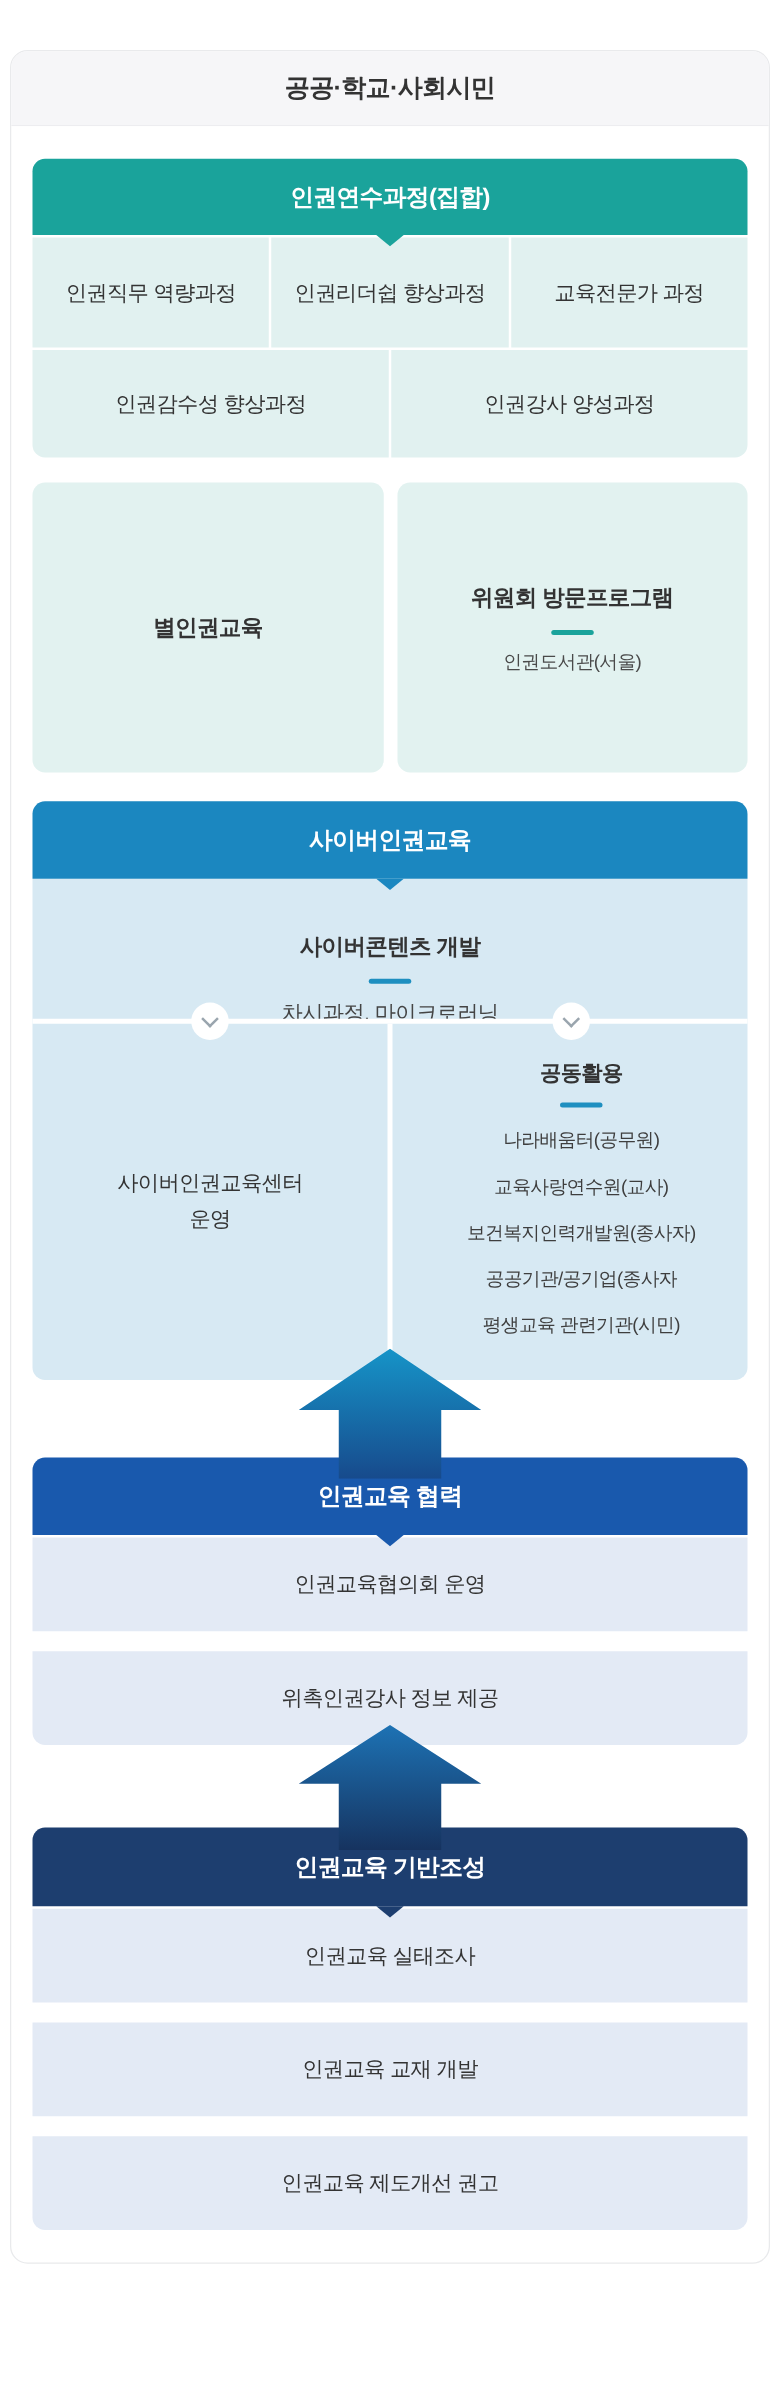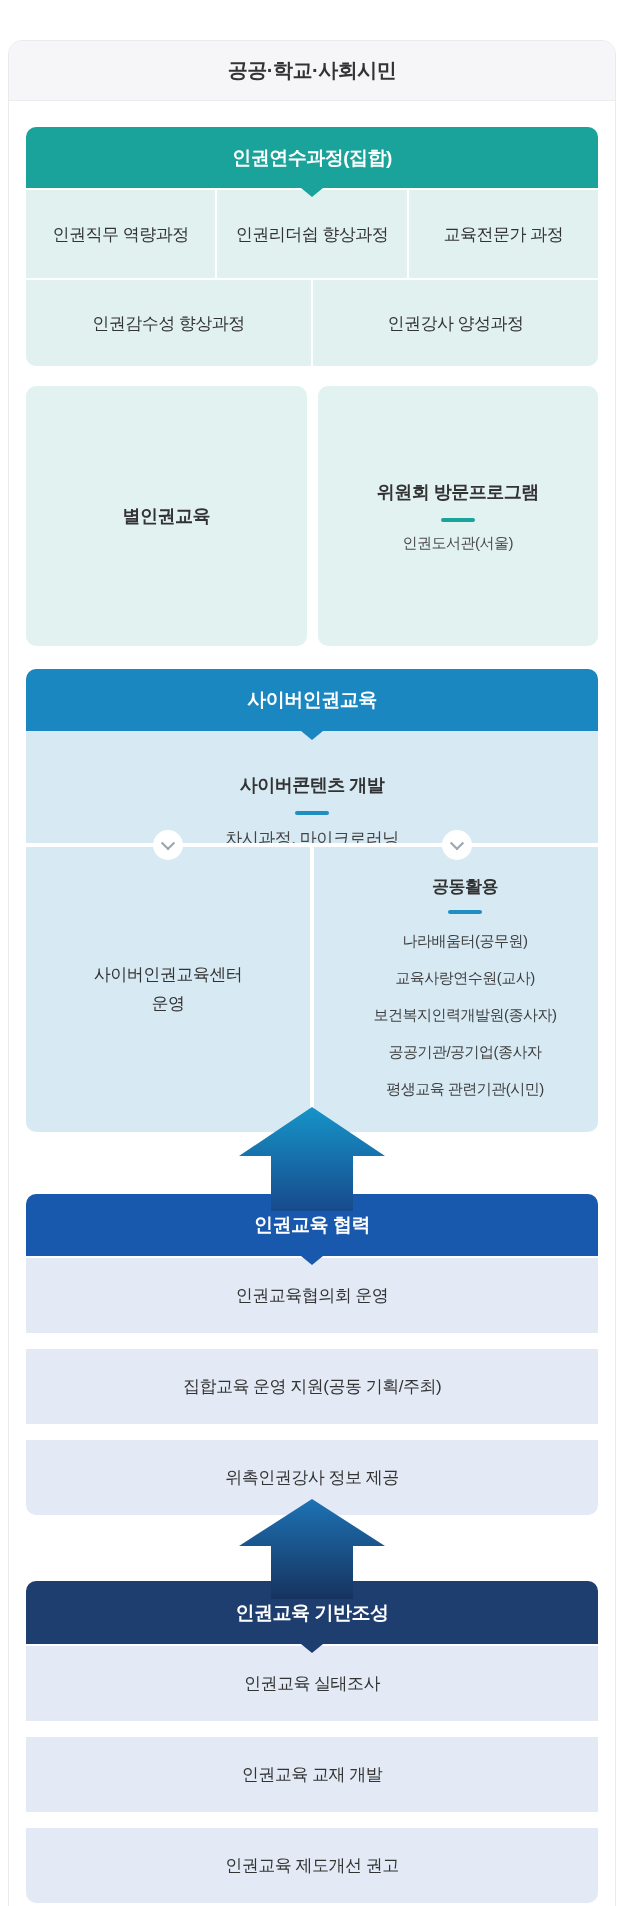--- a/index.html
+++ b/index.html
@@ -43,21 +43,21 @@
     font-size:17px; font-weight:500; color:#333; letter-spacing:-0.5px; text-align:left;
   }
   .grid3 .cell { height:88px; }
   .grid2 .cell { height:86px; }
   .grid2 .cell:first-child { border-radius:0 0 0 10px; }
   .grid2 .cell:last-child  { border-radius:0 0 10px 0; }
 
   
   .boxes { display:grid; grid-template-columns:1fr 1fr; gap:11px; margin-top:20px; }
   .tealbox {
-    height:260px; background:#e2f2f0; border-radius:10px;
+    height:232px; background:#e2f2f0; border-radius:10px;
     display:flex; flex-direction:column; align-items:center; justify-content:center;
   }
   .tealbox .box-title { font-size:18px; font-weight:700; color:#333; letter-spacing:-0.5px; }
   .mini-divider { width:34px; height:4px; border-radius:2px; margin:14px auto 12px; }
   .mini-teal { background:#1aa39b; }
   .mini-blue { background:#1e8fc0; }
   .box-sub { font-size:15px; color:#4a4a4a; letter-spacing:-0.5px; }
 
   
   .sec-cyber { margin-top:23px; }
@@ -198,21 +198,20 @@
       <path d="M73 0 L146 49 L114 49 L114 104 L32 104 L32 49 L0 49 Z" fill="url(#ag1)"></path>
     </svg>
 
     <div>
       <div class="hdr hdr-coop">
         <span>인권교육 협력</span>
         <span class="notch"></span>
       </div>
       <div class="rows">
         <div class="row">인권교육협의회 운영</div>
-        <div class="row">집합교육 운영 지원(공동 기획/주최)</div>
         <div class="row">위촉인권강사 정보 제공</div>
       </div>
     </div>
 
     <svg class="up-arrow arrow2" width="146" height="100" viewBox="0 0 146 100">
       <defs>
         <linearGradient id="ag2" x1="0" y1="0" x2="0" y2="1">
           <stop offset="0" stop-color="#1d72b4"></stop>
           <stop offset="1" stop-color="#16335f"></stop>
         </linearGradient>

